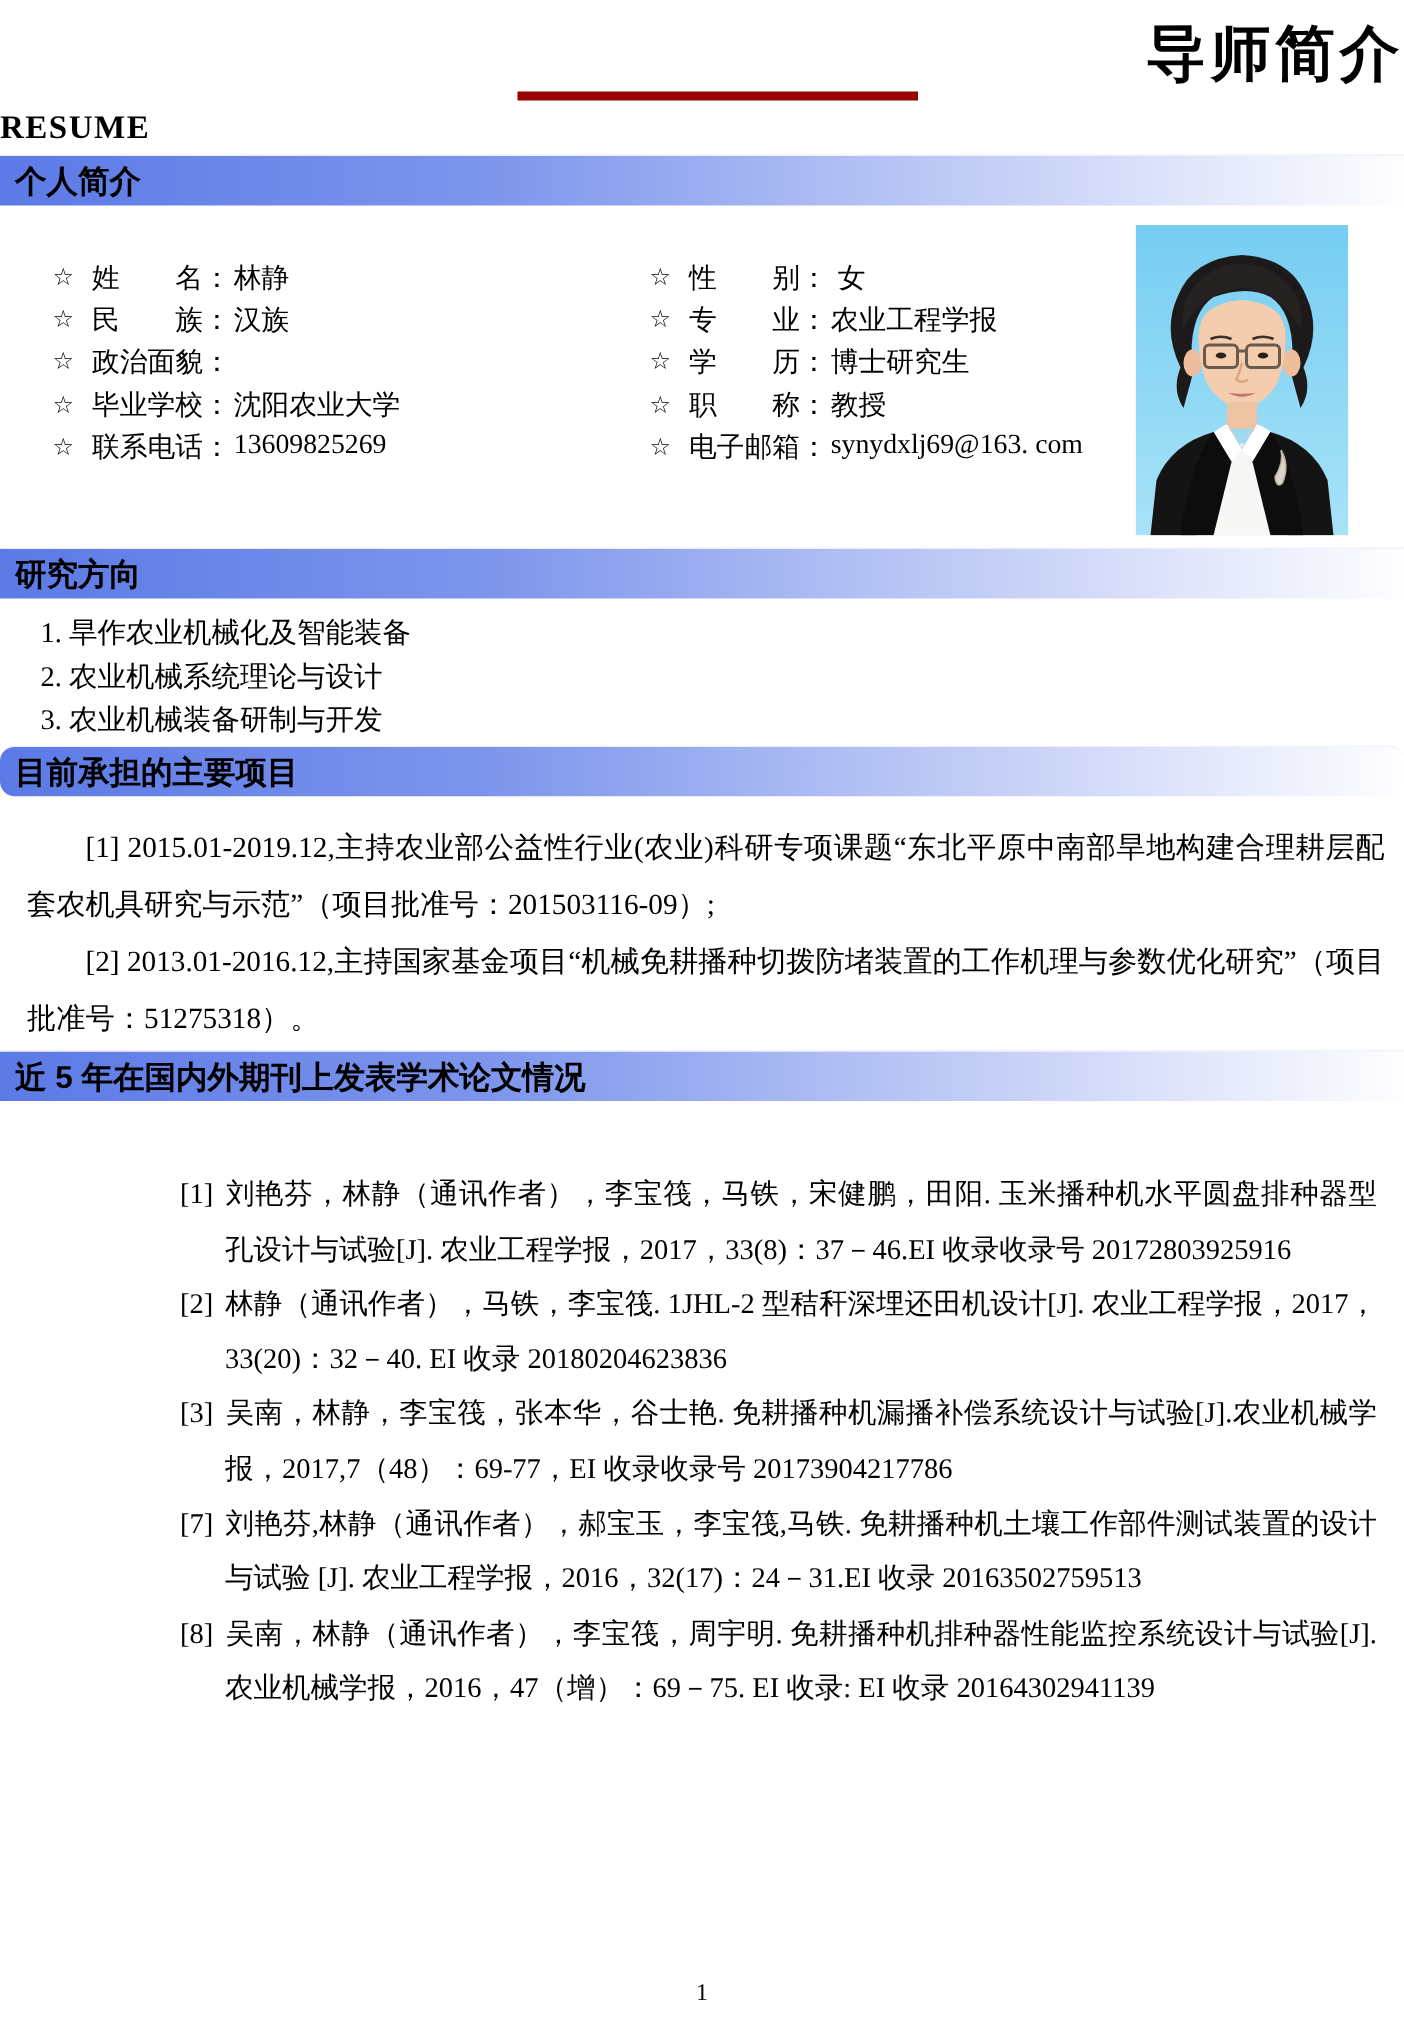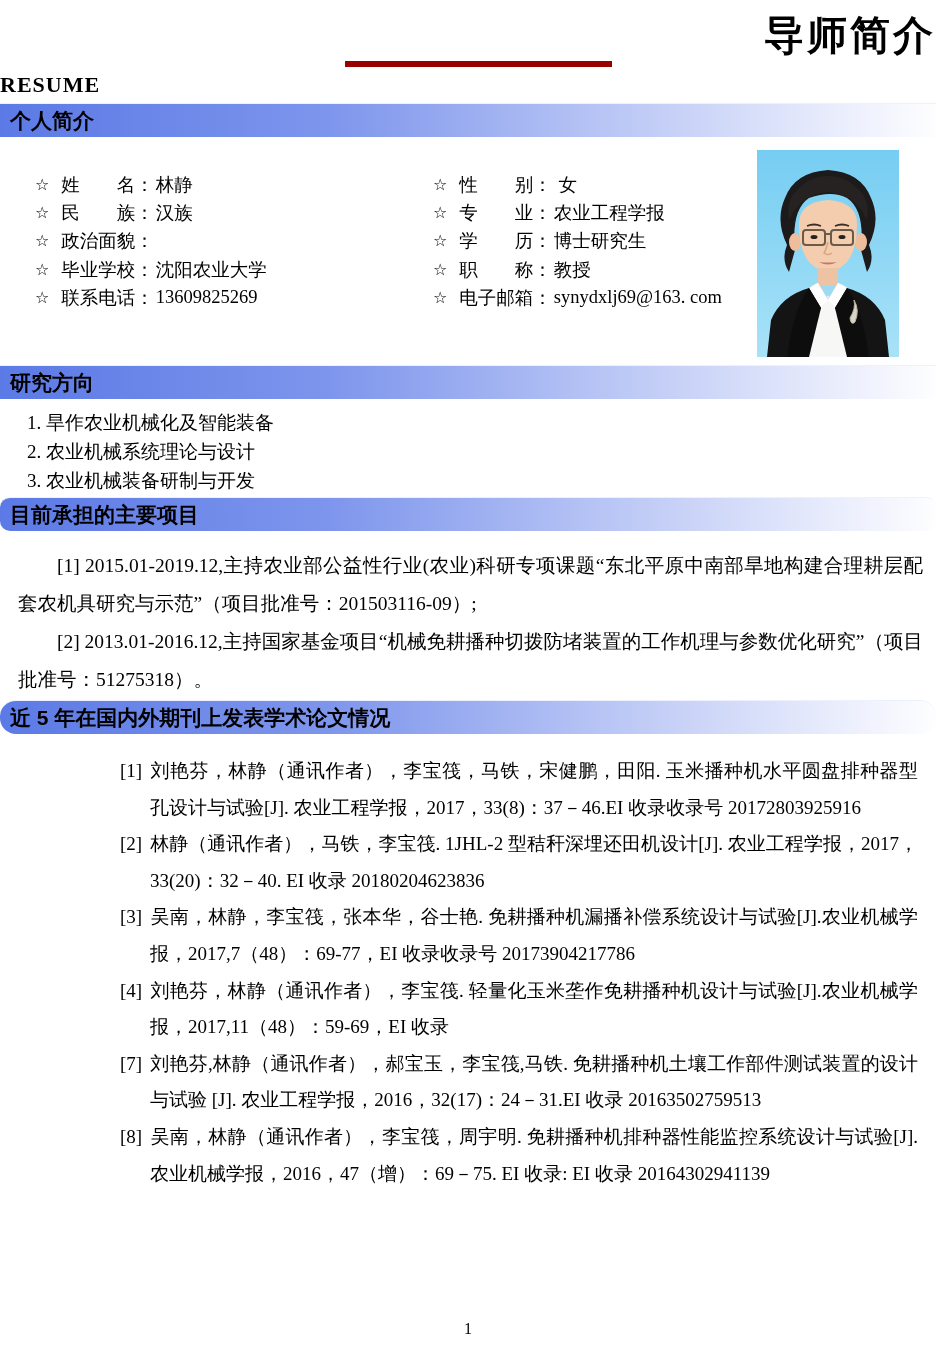--- a/index.html
+++ b/index.html
@@ -41,21 +41,21 @@
     display: flex; align-items: center;
     padding-left: 10px;
     font-family: "Liberation Sans", "DejaVu Sans", sans-serif;
     font-size: 21px; font-weight: bold; color: #000000;
     border-top: 1px solid #eef1fd;
     text-align: center;
   }
   .bar-profile      { top: 103px; }
   .bar-research     { top: 365px; }
   .bar-projects     { top: 497px; border-radius: 10px; }
-  .bar-publications { top: 700px; border-radius: 16px; }
+  .bar-publications { top: 700px; }
 
   
   .profile-fields { position: absolute; top: 170px; left: 0; width: 936px; }
   .field-col-left  { position: absolute; left: 35px;  top: 0; width: 390px; }
   .field-col-right { position: absolute; left: 433px; top: 0; width: 320px; }
   .field-row {
     height: 28.4px; display: flex; align-items: center;
     font-size: 18.5px; white-space: pre;
   }
   .star { font-family: "DejaVu Sans", sans-serif; font-size: 16px; margin-right: 12px; }
@@ -75,21 +75,21 @@
   .research-item { font-size: 19px; line-height: 29px; white-space: pre; }
 
   
   .projects-list { position: absolute; top: 547px; left: 18px; width: 905px; }
   .project-item {
     font-size: 19.5px; line-height: 38px;
     text-indent: 2em; text-align: justify;
   }
 
   
-  .pub-list { position: absolute; top: 753px; left: 120px; width: 798px; }
+  .pub-list { position: absolute; top: 779px; left: 120px; width: 798px; }
   .pub-item {
     font-size: 19px; line-height: 36.6px;
     padding-left: 30px; text-indent: -30px;
     text-align: justify;
   }
   .pub-item .pub-marker { margin-right: 8px; }
   .pub-justify-last { text-align-last: justify; }
 
   
   .page-number {
@@ -236,20 +236,19 @@
   </div>
 
   <div class="section-bar bar-publications">
     <span>近 5 年在国内外期刊上发表学术论文情况</span>
   </div>
 
   <div class="pub-list">
     <div class="pub-item"><span class="pub-marker">[1]</span><span>刘艳芬，林静（通讯作者），李宝筏，马铁，宋健鹏，田阳. 玉米播种机水平圆盘排种器型孔设计与试验[J]. 农业工程学报，2017，33(8)：37－46.EI 收录收录号 20172803925916</span></div>
     <div class="pub-item"><span class="pub-marker">[2]</span><span>林静（通讯作者），马铁，李宝筏. 1JHL-2 型秸秆深埋还田机设计[J]. 农业工程学报，2017，33(20)：32－40. EI 收录 20180204623836</span></div>
     <div class="pub-item"><span class="pub-marker">[3]</span><span>吴南，林静，李宝筏，张本华，谷士艳. 免耕播种机漏播补偿系统设计与试验[J].农业机械学报，2017,7（48）：69-77，EI 收录收录号 20173904217786</span></div>
-    <div class="pub-item"><span class="pub-marker">[4]</span><span>刘艳芬，林静（通讯作者），李宝筏. 轻量化玉米垄作免耕播种机设计与试验[J].农业机械学报，2017,11（48）：59-69，EI 收录</span></div>
     <div class="pub-item"><span class="pub-marker">[7]</span><span>刘艳芬,林静（通讯作者），郝宝玉，李宝筏,马铁. 免耕播种机土壤工作部件测试装置的设计与试验 [J]. 农业工程学报，2016，32(17)：24－31.EI 收录 20163502759513</span></div>
     <div class="pub-item"><span class="pub-marker">[8]</span><span>吴南，林静（通讯作者），李宝筏，周宇明. 免耕播种机排种器性能监控系统设计与试验[J]. 农业机械学报，2016，47（增）：69－75. EI 收录: EI 收录 20164302941139</span></div>
   </div>
 
   <div class="page-number">1</div>
 
 </div>
 
 </body></html>

